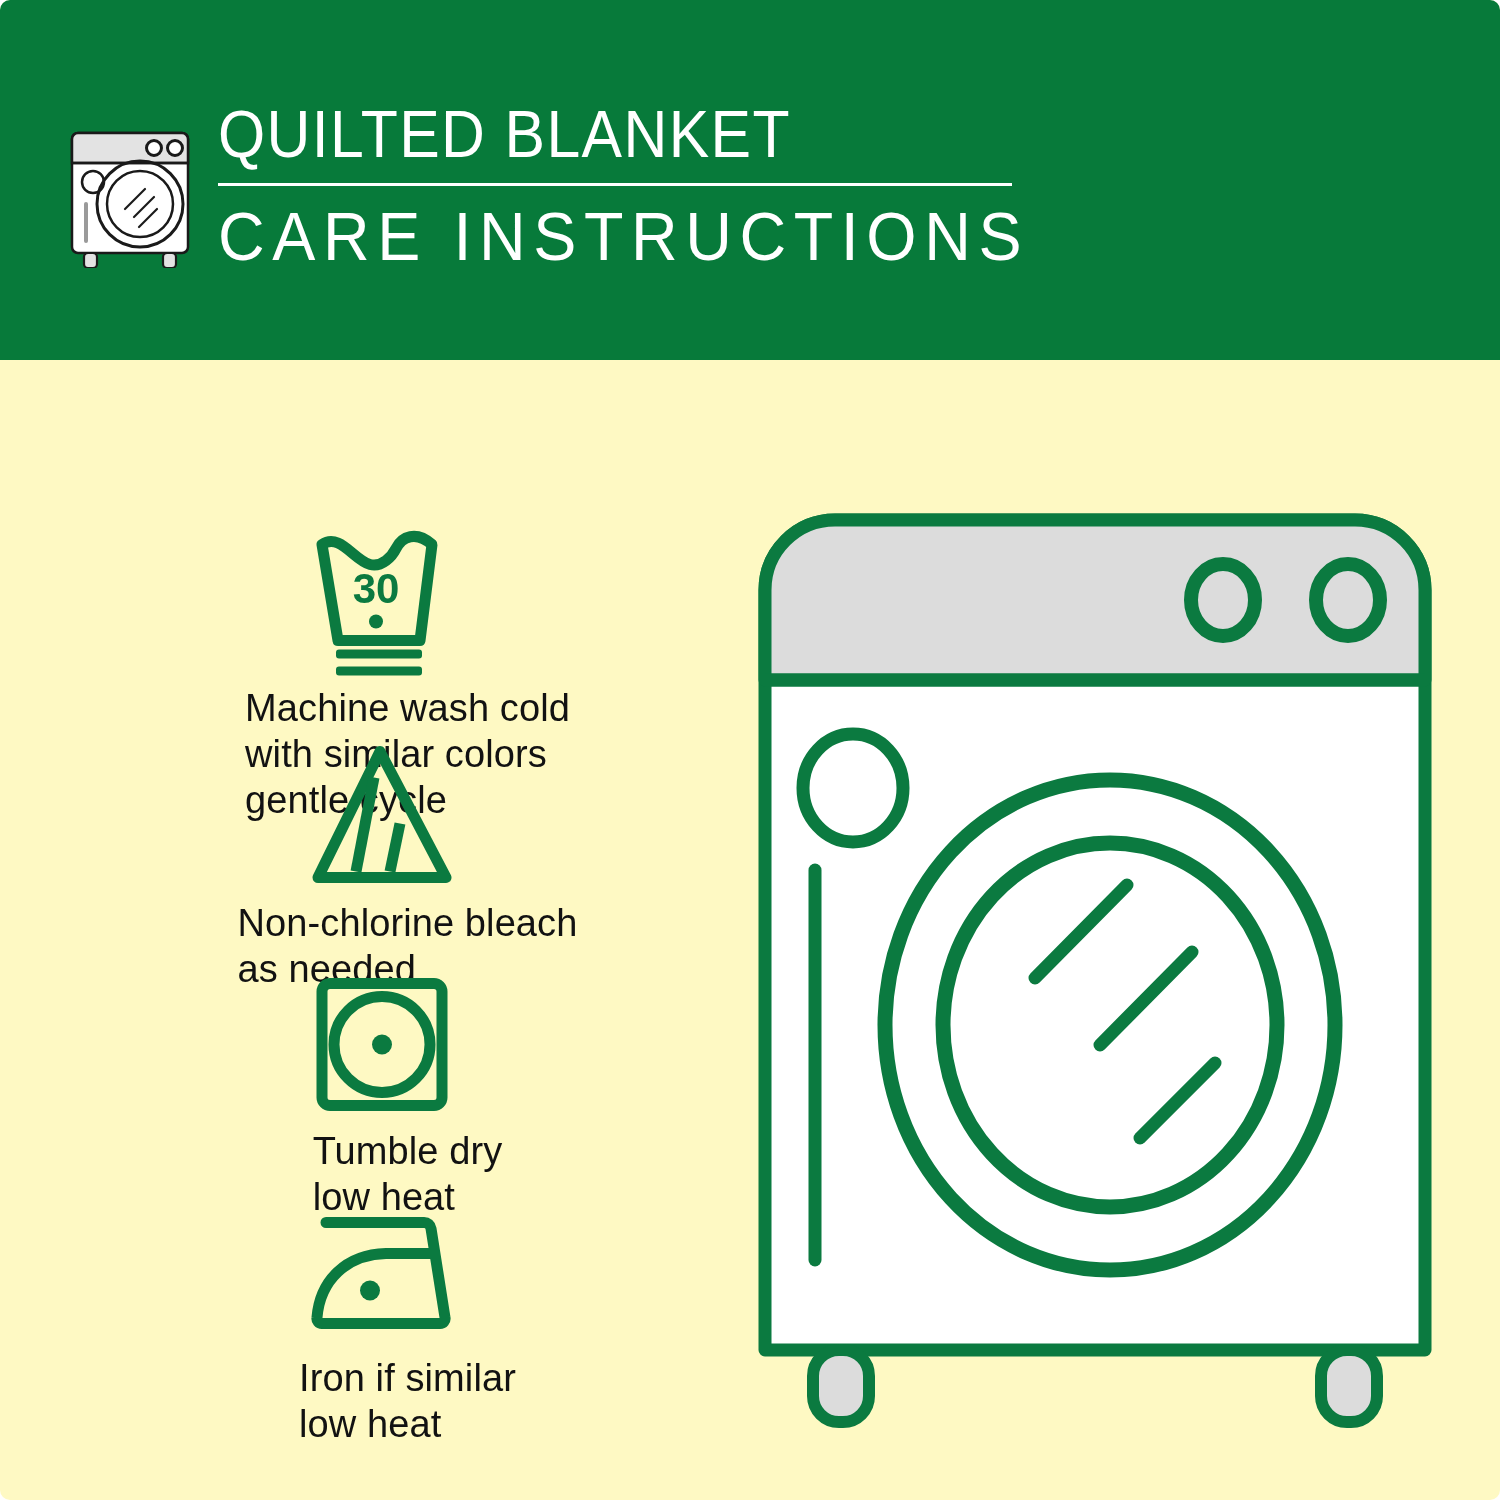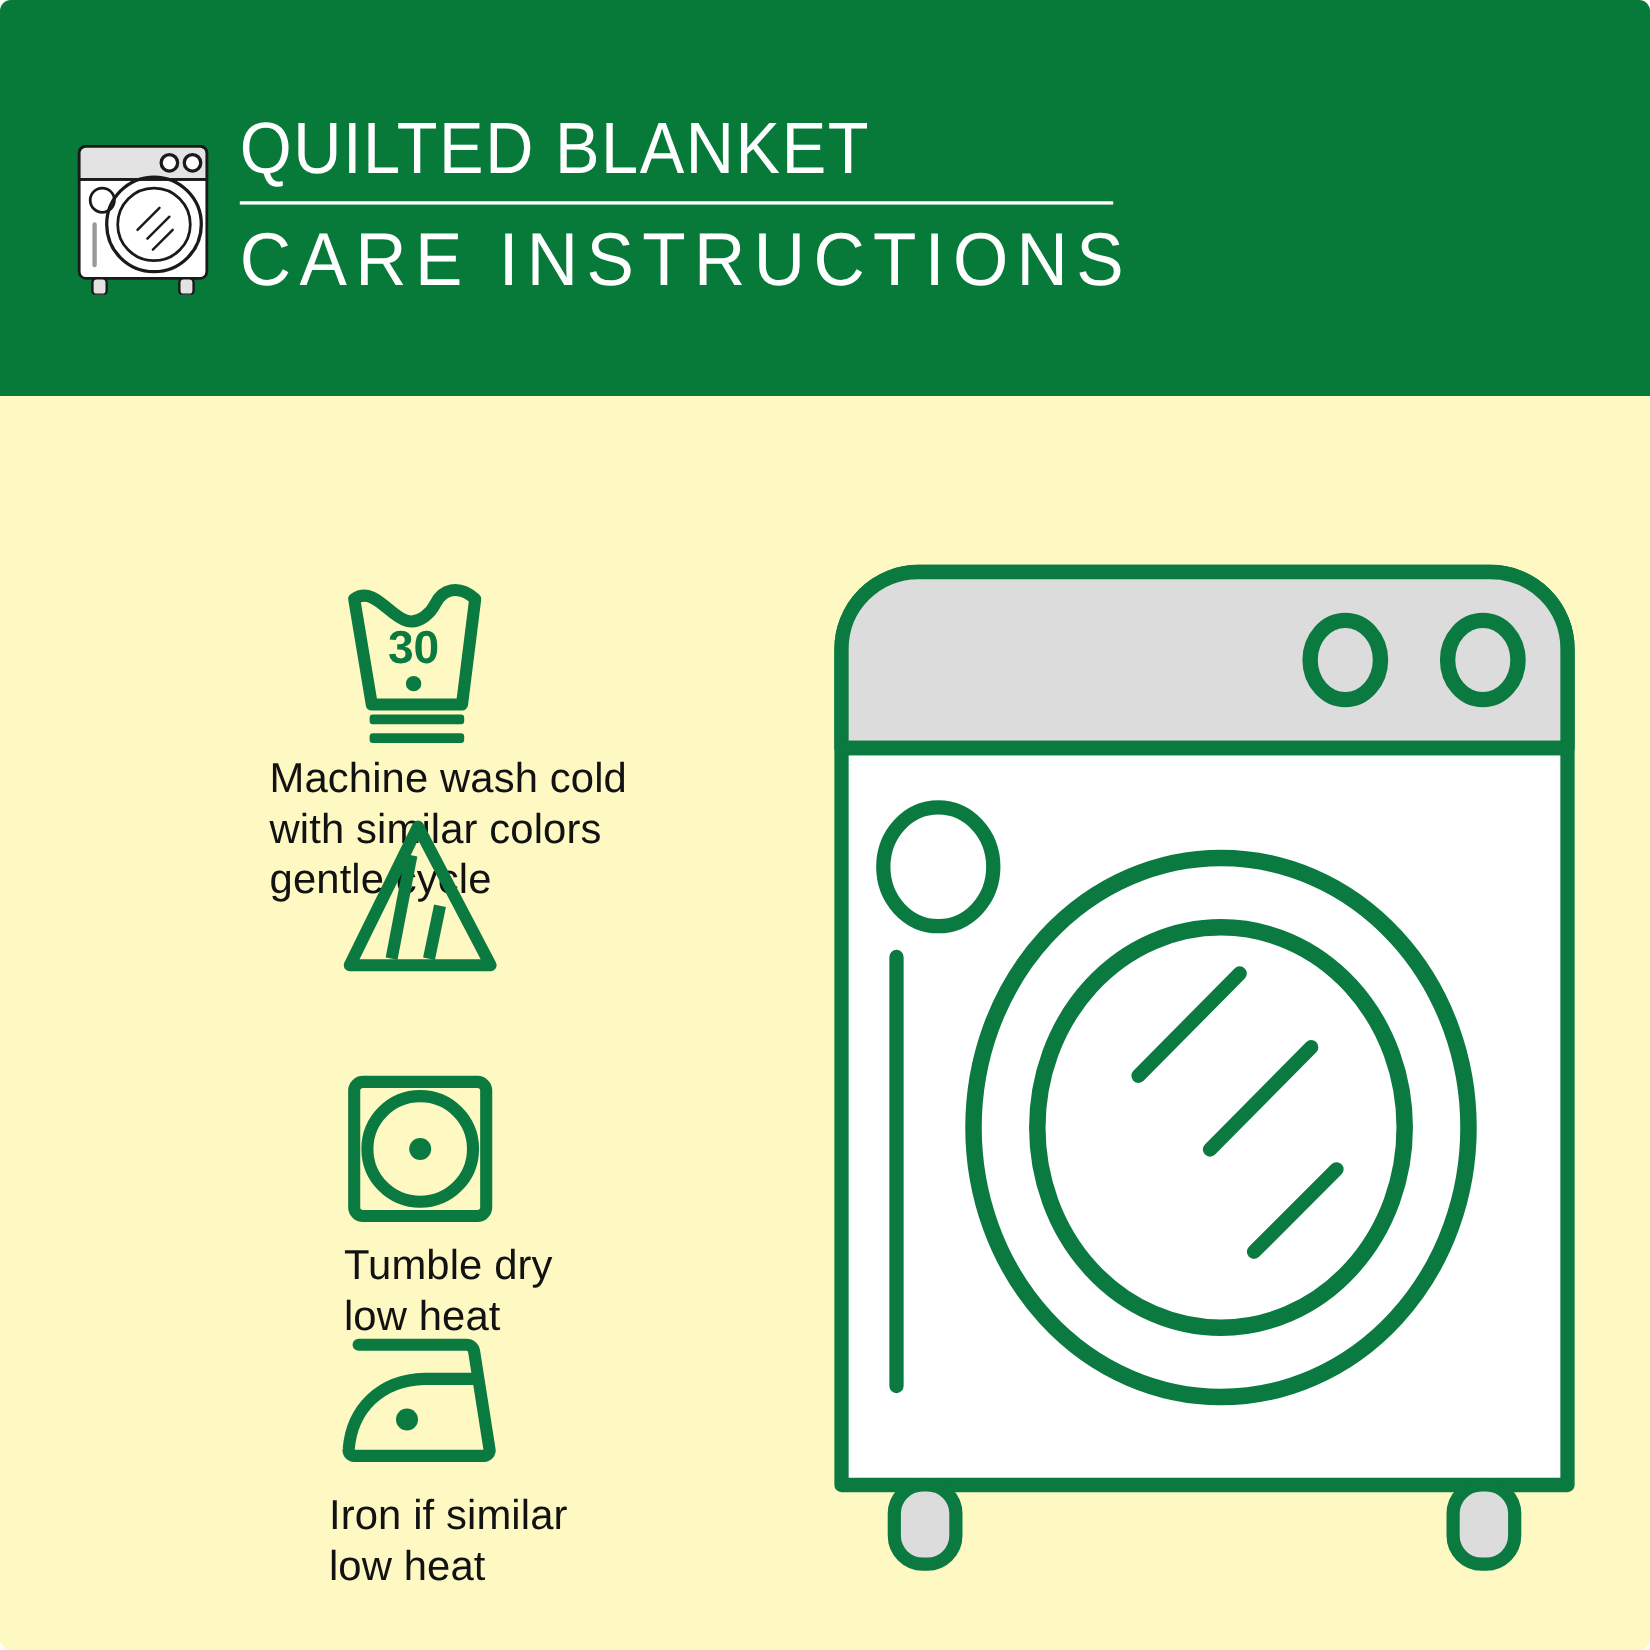--- a/index.html
+++ b/index.html
@@ -166,20 +166,22 @@
 with similar colors
 gentle cycle</div>
   </div>
 
   <div class="care-row" id="row-bleach">
     <svg class="care-symbol" viewBox="0 0 165 160">
       <path d="M72 14 L138 140 L10 140 Z" fill="none" stroke="#0B7A40" stroke-width="11" stroke-linejoin="round"></path>
       <line x1="66" y1="40" x2="48" y2="134" stroke="#0B7A40" stroke-width="11" stroke-linecap="butt"></line>
       <line x1="92" y1="86" x2="82" y2="134" stroke="#0B7A40" stroke-width="11" stroke-linecap="butt"></line>
     </svg>
+    <div class="care-text">Non-chlorine bleach
+as needed</div>
   </div>
 
   <div class="care-row" id="row-dry">
     <svg class="care-symbol" viewBox="0 0 165 160">
       <rect x="14" y="18" width="120" height="122" rx="8" fill="none" stroke="#0B7A40" stroke-width="11"></rect>
       <circle cx="74" cy="79" r="48" fill="none" stroke="#0B7A40" stroke-width="11"></circle>
       <circle cx="74" cy="79" r="10" fill="#0B7A40"></circle>
     </svg>
     <div class="care-text">Tumble dry
 low heat</div>

